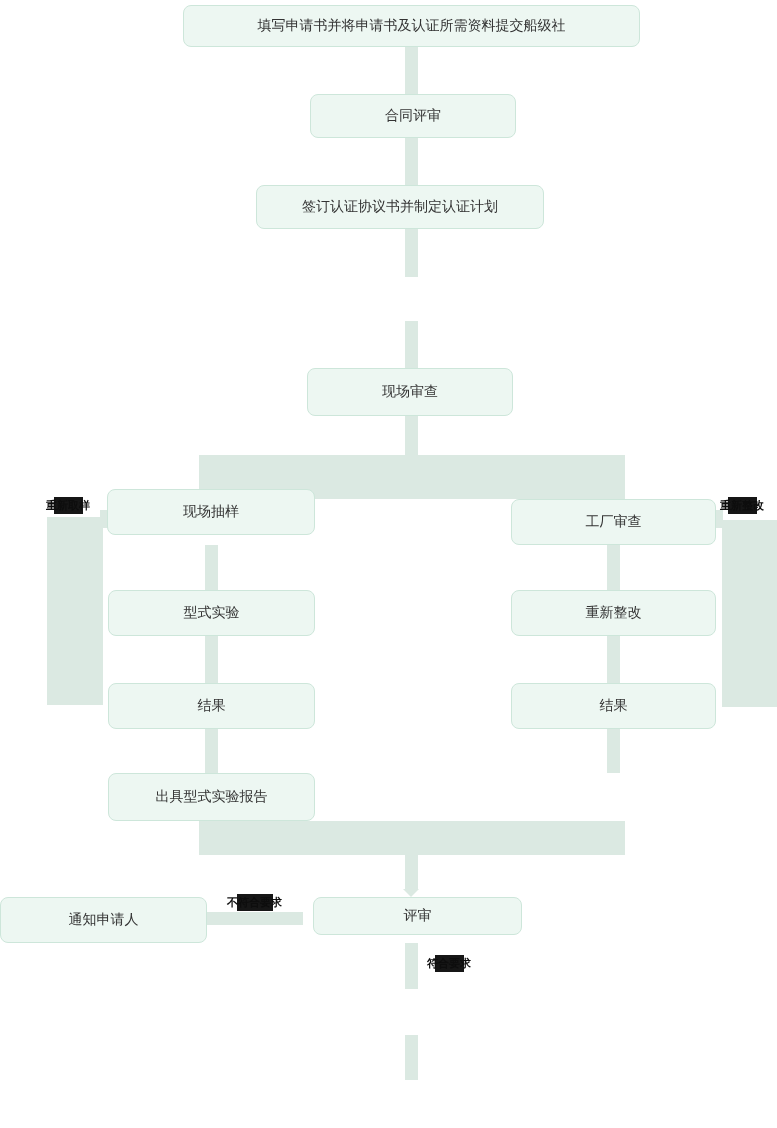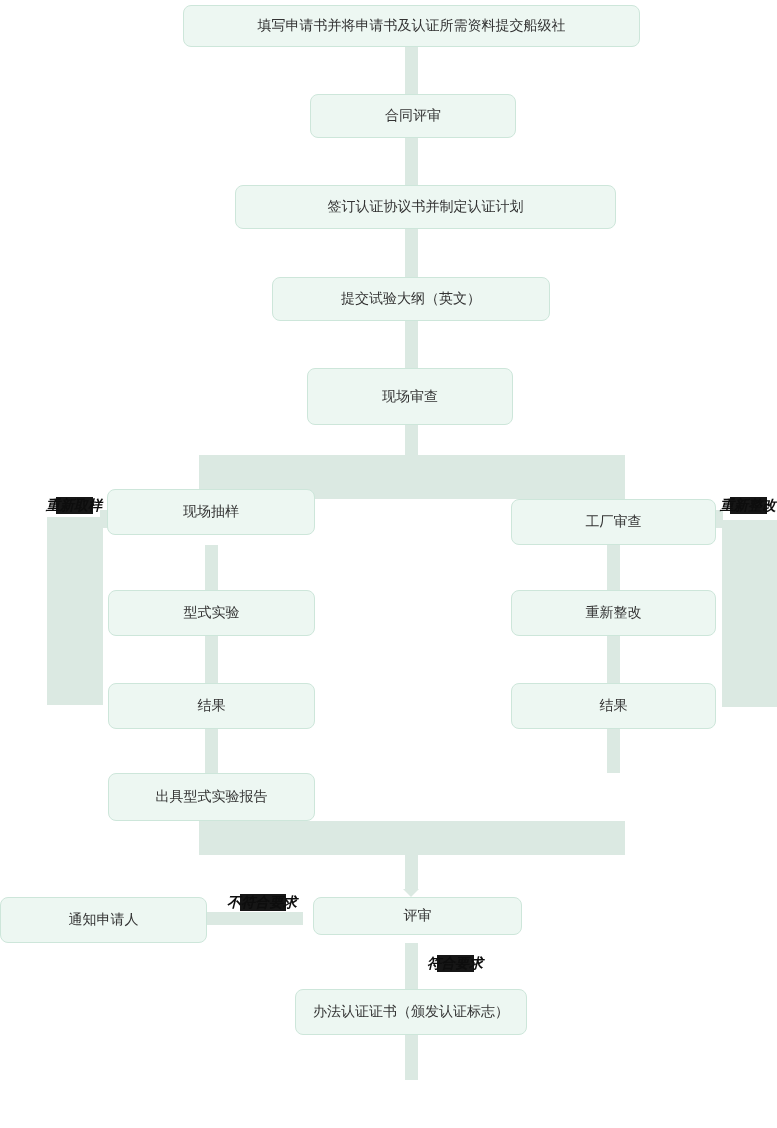--- a/index.html
+++ b/index.html
@@ -8,24 +8,23 @@
     font-family:"Liberation Sans","DejaVu Sans",sans-serif; overflow:hidden;
   }
   .node {
     position:absolute; box-sizing:border-box;
     background:#edf7f2; border:1px solid #cde6da; border-radius:8px;
     display:flex; align-items:center; justify-content:center;
     font-size:14px; color:#333333; text-align:center; white-space:nowrap;
   }
   .edge { position:absolute; background:#dbe9e2; }
   .edge-label {
-    position:absolute; font-size:14px; font-weight:bold; color:#0d0d0d;
+    position:absolute; font-size:11px; font-weight:bold; color:#0d0d0d;
     line-height:17px; white-space:nowrap;
     background:linear-gradient(90deg, rgba(0,0,0,0) 18%, #161616 18%, #161616 84%, rgba(0,0,0,0) 84%);
-    font-style:italic;
   }
   .arrow-down {
     position:absolute; width:0; height:0;
     border-left:8px solid transparent; border-right:8px solid transparent;
     border-top:8px solid #dbe9e2;
   }
 </style>
 </head>
 <body>
 
@@ -53,34 +52,32 @@
 
   <div class="edge" style="left:199px;top:821px;width:426px;height:34px"></div>
   <div class="edge" style="left:405px;top:855px;width:13px;height:35px"></div>
   <div class="arrow-down" style="left:403px;top:889px"></div>
   <div class="edge" style="left:207px;top:912px;width:96px;height:13px"></div>
   <div class="edge" style="left:405px;top:943px;width:13px;height:46px"></div>
   <div class="edge" style="left:405px;top:1035px;width:13px;height:45px"></div>
 
   <div class="node" style="left:183px;top:5px;width:457px;height:42px">填写申请书并将申请书及认证所需资料提交船级社</div>
   <div class="node" style="left:310px;top:94px;width:206px;height:44px">合同评审</div>
-  <div class="node" style="left:235px;top:185px;width:381px;height:44px">签订认证协议书并制定认证计划</div>
-  <div class="node" style="left:272px;top:277px;width:278px;height:44px">提交试验大纲（英文）</div>
-  <div class="node" style="left:307px;top:368px;width:206px;height:57px">现场审查</div>
+  <div class="node" style="left:256px;top:185px;width:288px;height:44px">签订认证协议书并制定认证计划</div>
+  <div class="node" style="left:307px;top:368px;width:206px;height:48px">现场审查</div>
 
   <div class="node" style="left:107px;top:489px;width:208px;height:46px">现场抽样</div>
   <div class="node" style="left:511px;top:499px;width:205px;height:46px">工厂审查</div>
   <div class="node" style="left:108px;top:590px;width:207px;height:46px">型式实验</div>
   <div class="node" style="left:511px;top:590px;width:205px;height:46px">重新整改</div>
   <div class="node" style="left:108px;top:683px;width:207px;height:46px">结果</div>
   <div class="node" style="left:511px;top:683px;width:205px;height:46px">结果</div>
   <div class="node" style="left:108px;top:773px;width:207px;height:48px">出具型式实验报告</div>
 
   <div class="node" style="left:0px;top:897px;width:207px;height:46px">通知申请人</div>
   <div class="node" style="left:313px;top:897px;width:209px;height:38px">评审</div>
-  <div class="node" style="left:295px;top:989px;width:232px;height:46px">办法认证证书（颁发认证标志）</div>
 
   <div class="edge-label" style="left:46px;top:497px">重新取样</div>
   <div class="edge-label" style="left:720px;top:497px">重新整改</div>
   <div class="edge-label" style="left:227px;top:894px">不符合要求</div>
   <div class="edge-label" style="left:427px;top:955px">符合要求</div>
 
 </div>
 
 </body></html>

